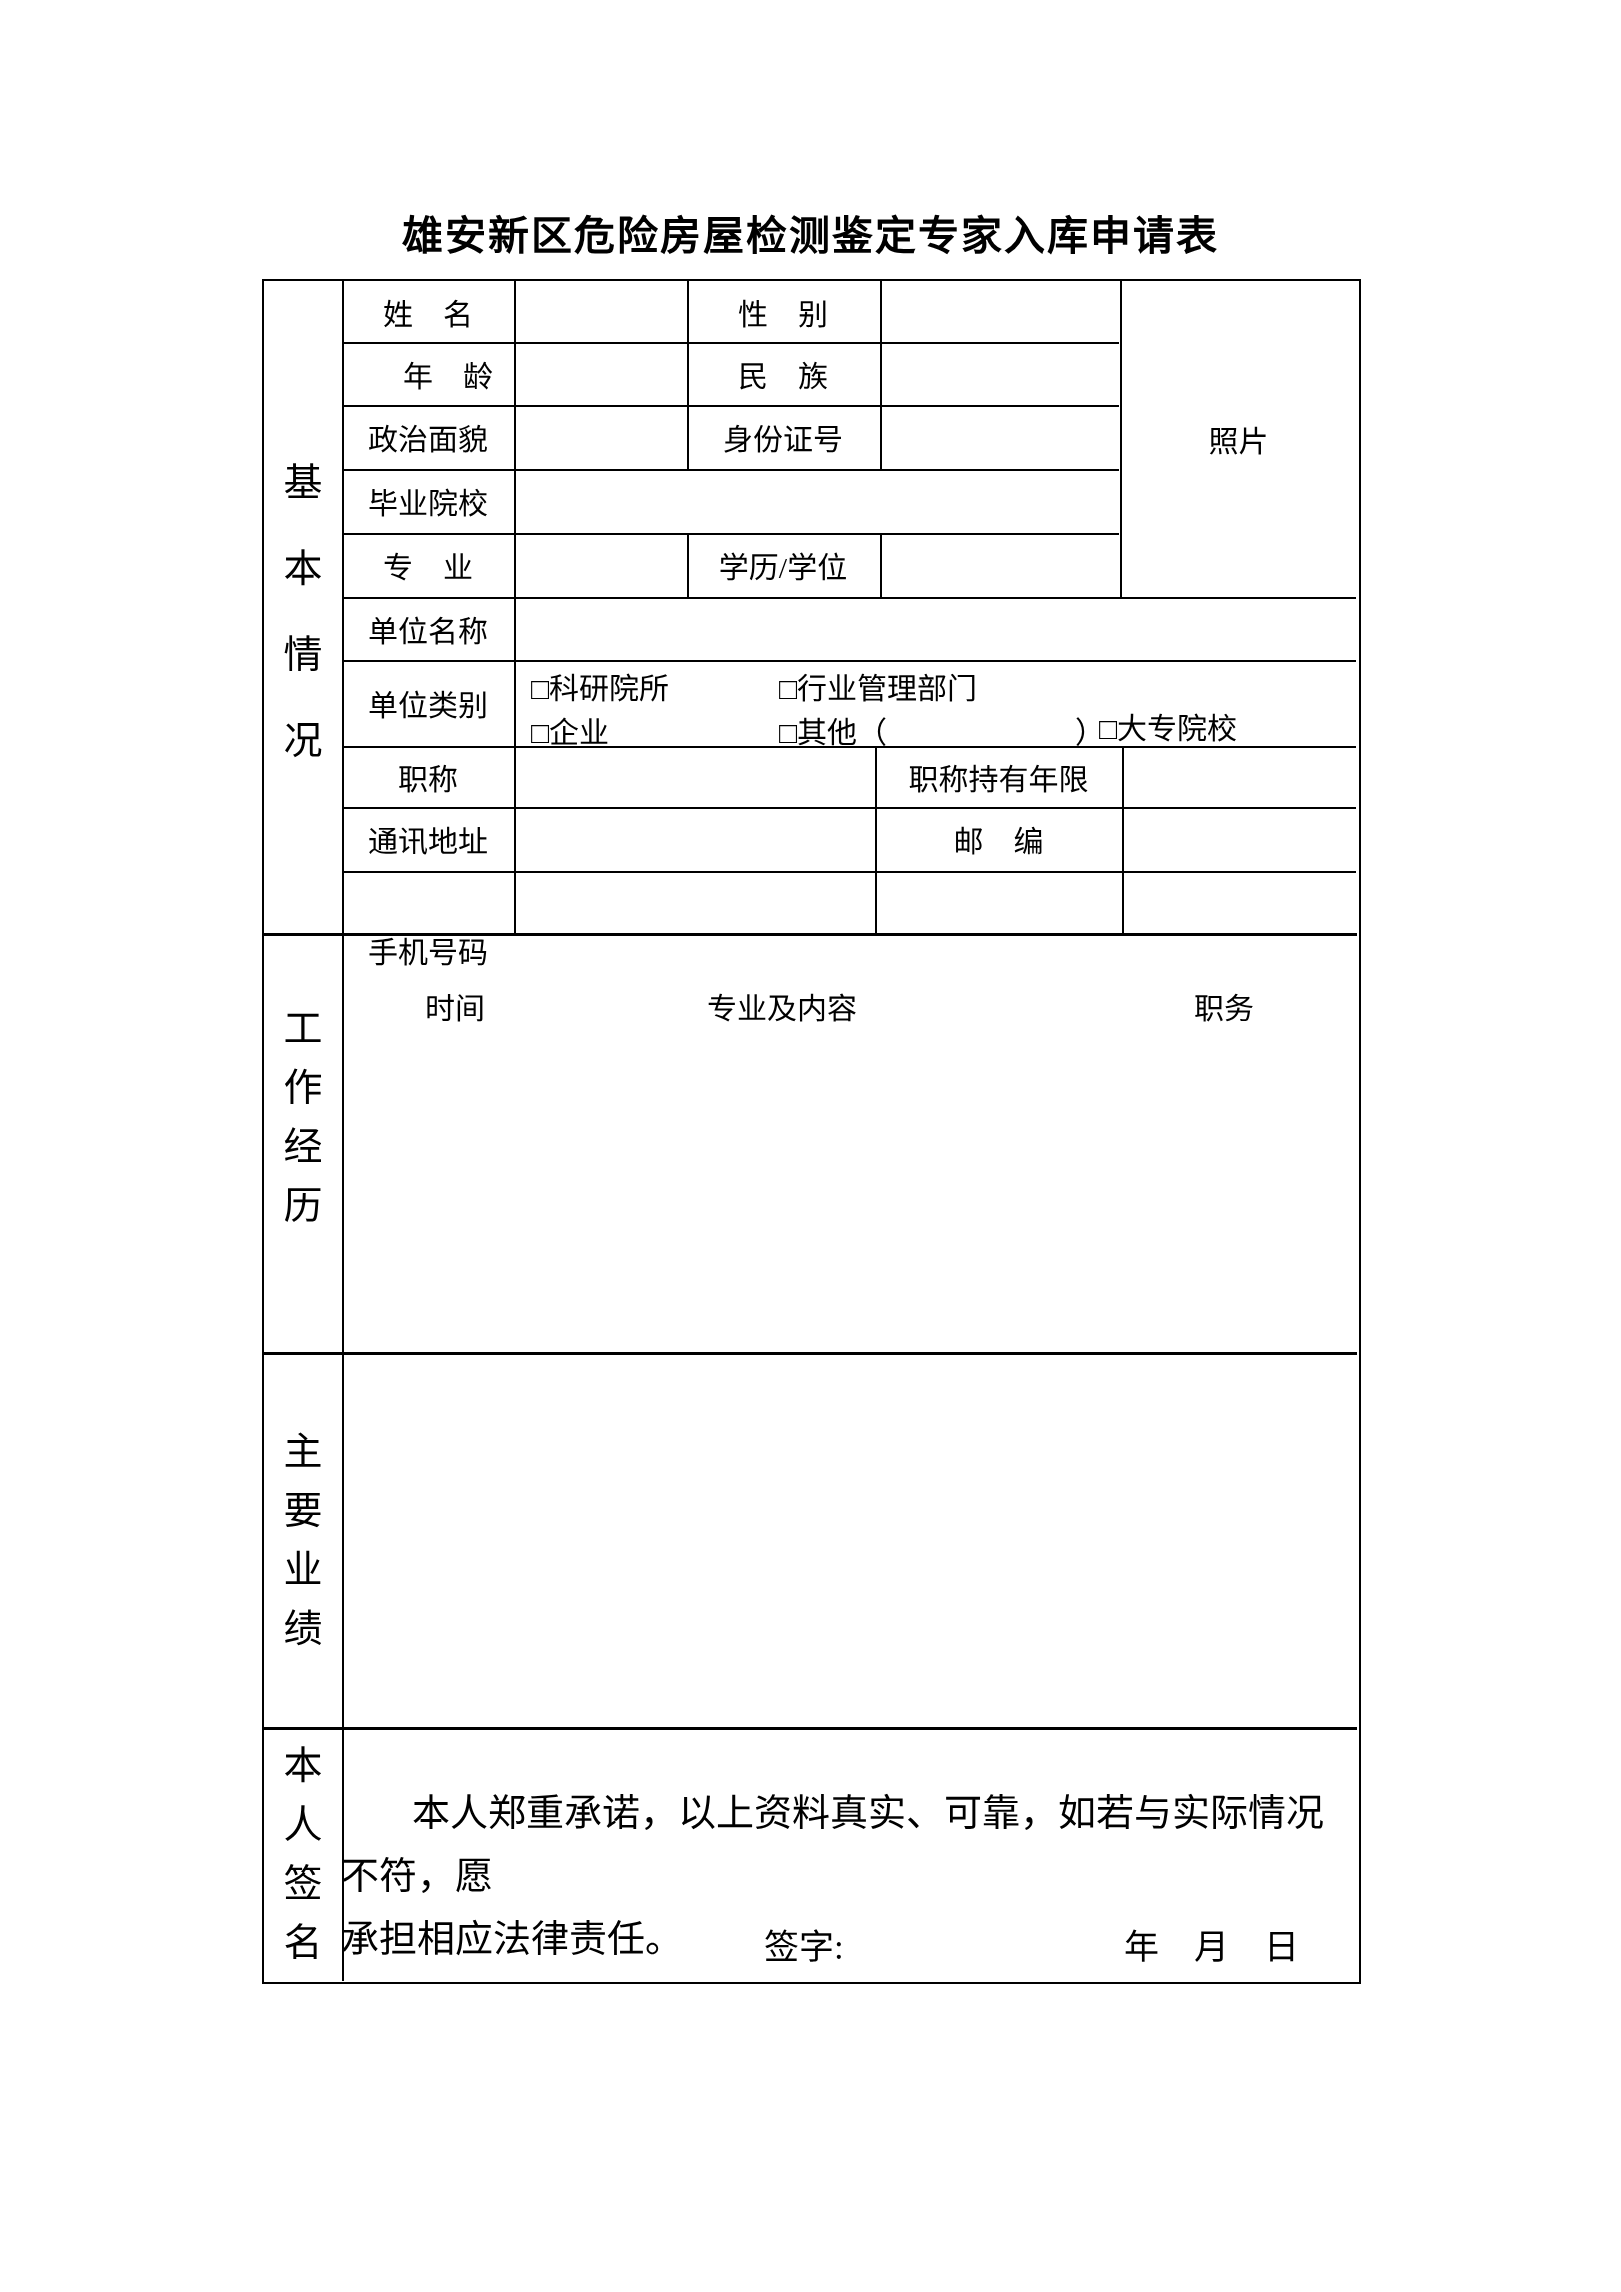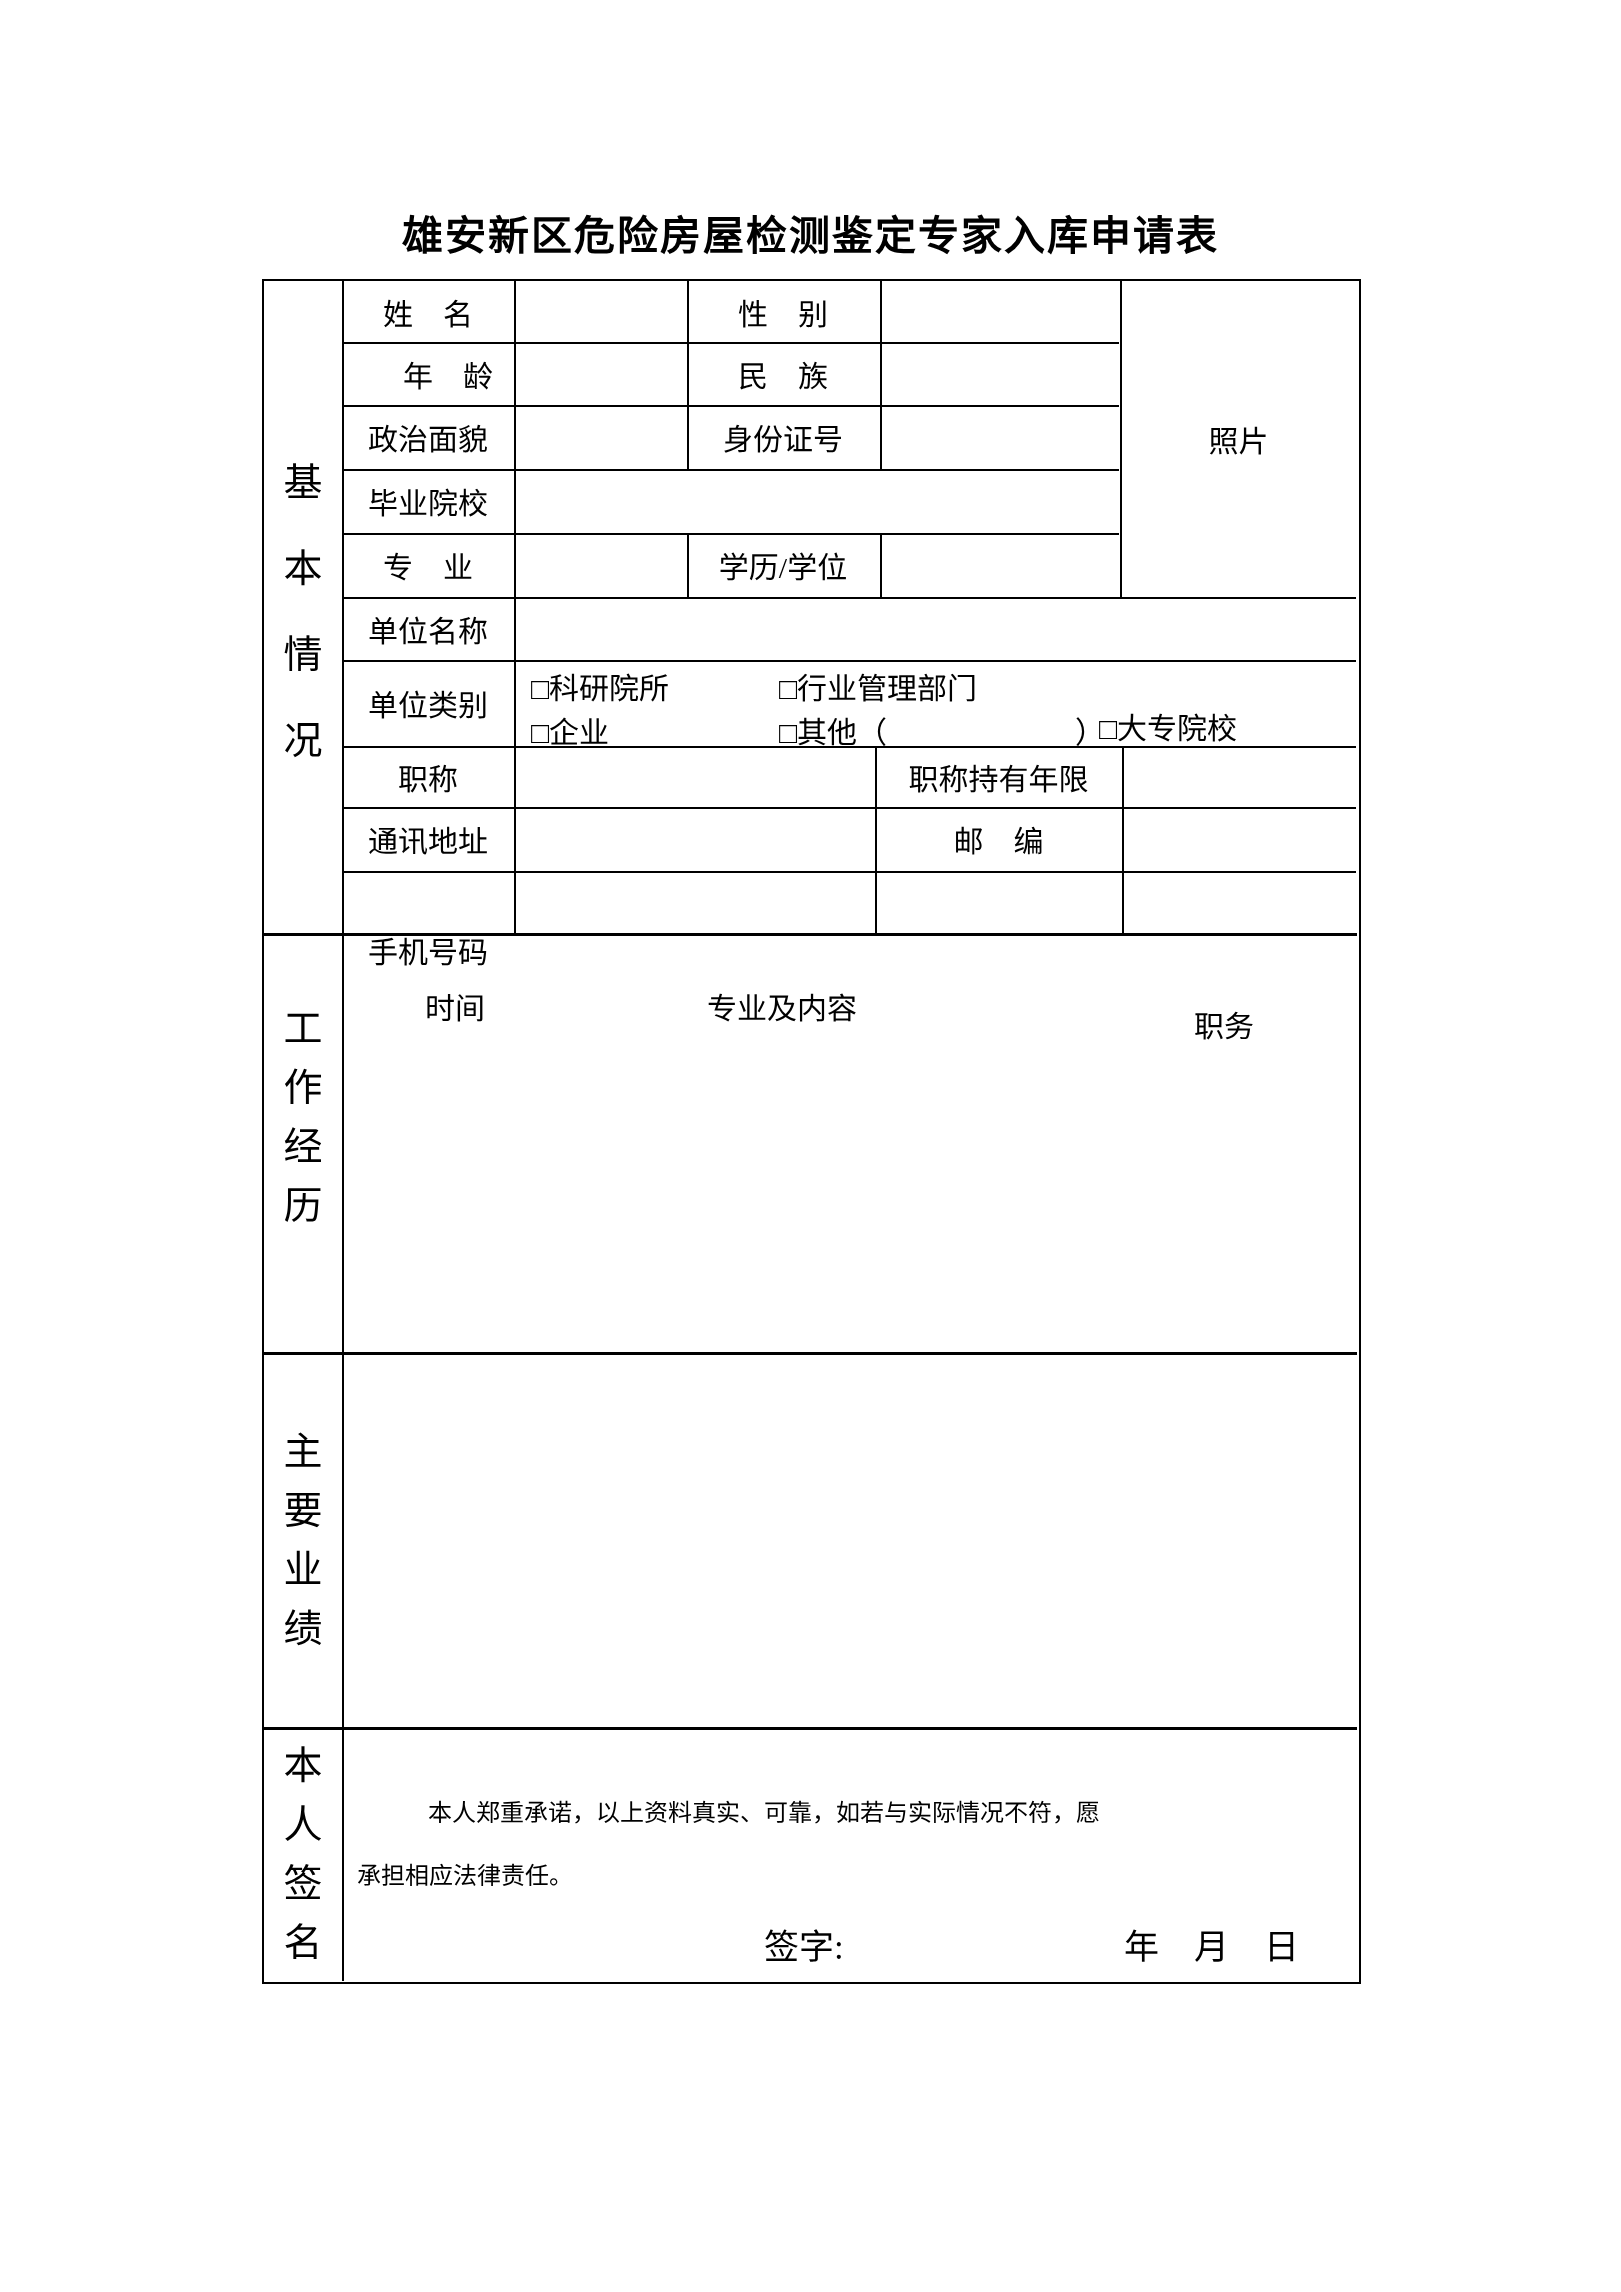--- a/index.html
+++ b/index.html
@@ -27,22 +27,22 @@
     position:absolute;left:18.6px;width:41px;text-align:center;
     font-size:39px;word-break:break-all;
   }
   .vlabel.s1{top:159px;line-height:86px;height:345px;}
   .vlabel.s2{top:718px;line-height:59px;height:235px;}
   .vlabel.s3{top:1141px;line-height:59px;height:235px;}
   .vlabel.s4{top:1455px;line-height:59px;height:235px;}
   .chk{position:absolute;font-size:30px;white-space:nowrap;}
   .hdr{position:absolute;top:703px;transform:translateX(-50%);font-size:30px;white-space:nowrap;}
   .decl{
-    position:absolute;left:93px;top:1501px;width:1000px;
-    font-size:24px;line-height:63px;
+    position:absolute;left:77px;top:1501px;width:1000px;
+    font-size:38px;line-height:63px;
   }
   .decl .ind{text-indent:71px;}
   .sig{position:absolute;top:1637px;font-size:35px;white-space:nowrap;}
   .area{position:absolute;}
 </style>
 </head>
 <body>
 
 <div class="title">雄安新区危险房屋检测鉴定专家入库申请表</div>
 
@@ -121,21 +121,21 @@
   <div class="cell" style="left:250px;top:526px;width:361px;height:64px;"></div>
   <div class="cell" style="left:611px;top:526px;width:247px;height:64px;">邮　编</div>
   <div class="cell" style="left:858px;top:526px;width:235px;height:64px;"></div>
 
   <div class="cell" style="left:78px;top:590px;width:172px;height:62px;margin-top:48px;">手机号码</div>
   <div class="cell" style="left:250px;top:590px;width:361px;height:62px;"></div>
   <div class="cell" style="left:858px;top:590px;width:235px;height:62px;"></div>
 
   <span class="hdr" style="left:191px;">时间</span>
   <span class="hdr" style="left:518px;">专业及内容</span>
-  <span class="hdr" style="left:960px;margin-top:18px;">职务</span>
+  <span class="hdr" style="left:960px;">职务</span>
   <div class="area" style="left:78px;top:745px;width:1014px;height:326px;"></div>
 
   <div class="area" style="left:78px;top:1071px;width:1014px;height:374px;"></div>
 
   <div class="decl">
     <div class="ind">本人郑重承诺，以上资料真实、可靠，如若与实际情况不符，愿</div>
     <div>承担相应法律责任。</div>
   </div>
   <span class="sig" style="left:500px;">签字:</span>
   <span class="sig" style="left:860px;">年　月　日</span>

